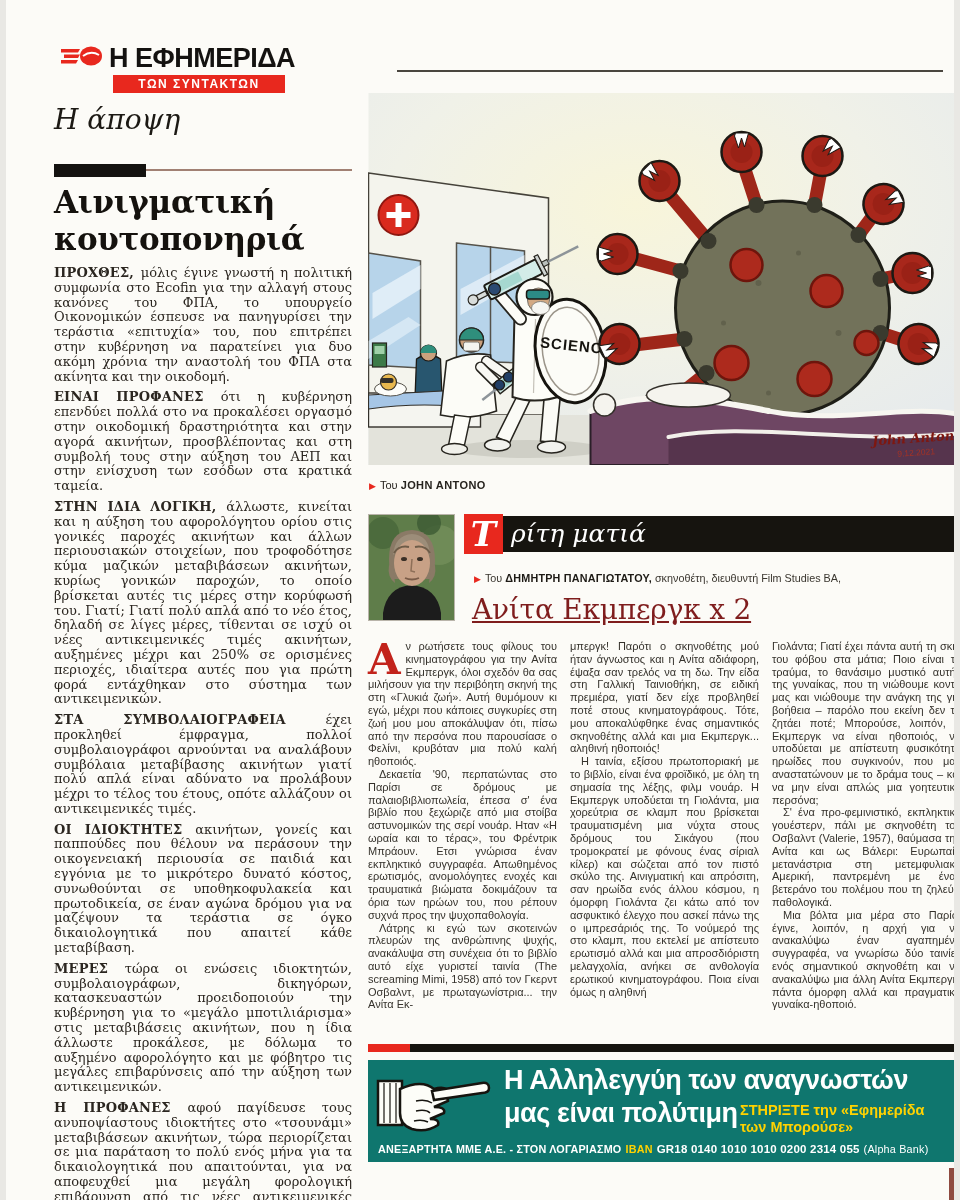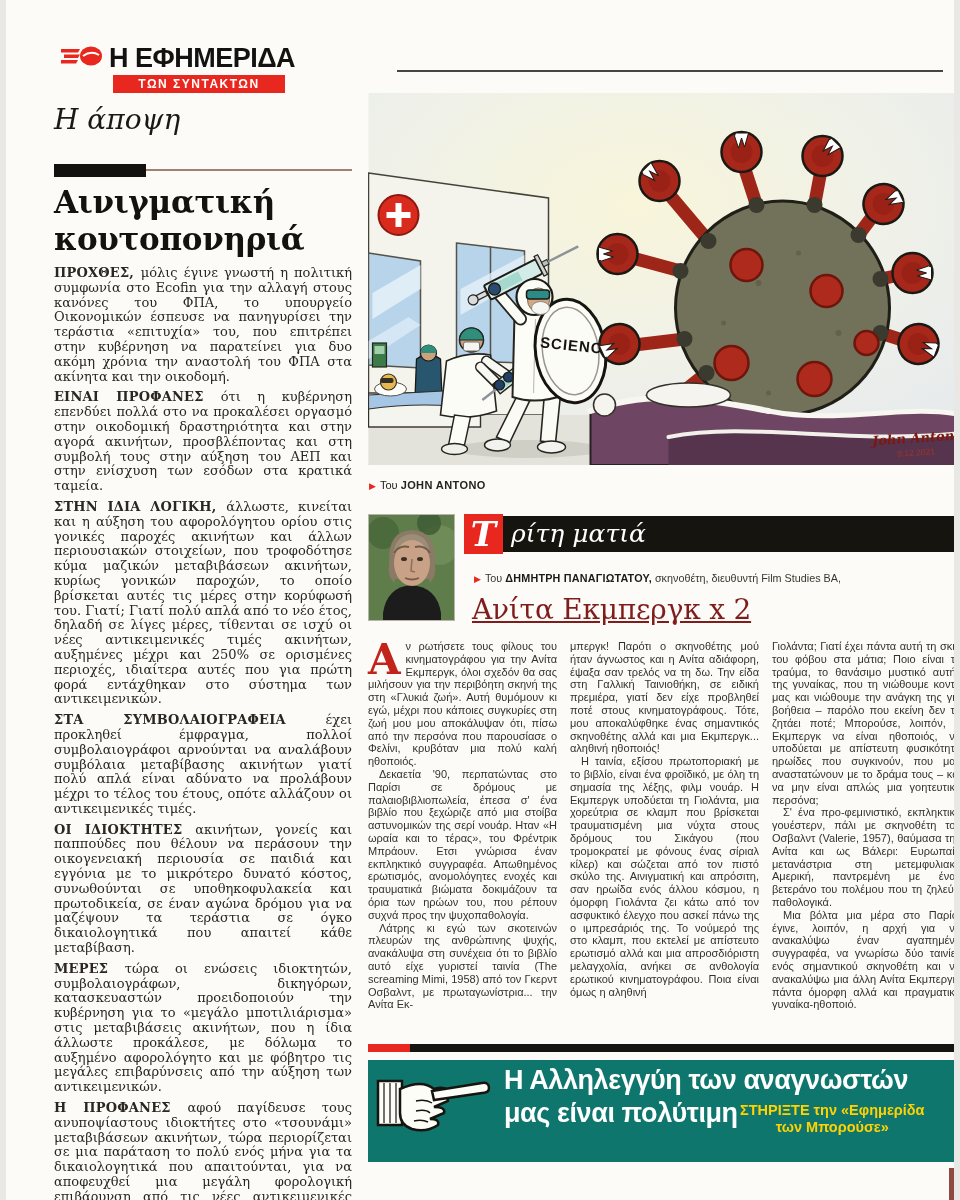--- a/index.html
+++ b/index.html
@@ -57,21 +57,21 @@
   .art-col p.ind{text-indent:11px;}
   .dropcap{float:left;font:700 42px/35px "DejaVu Serif",serif;color:#c2231b;padding:2px 5px 0 0;}
 
   
   #article-endbar{position:absolute;left:362px;top:1044px;width:594px;height:8px;background:#16140f;}
   #article-endbar .red-seg{position:absolute;left:0;top:0;width:42px;height:8px;background:#e8281e;}
   #banner{position:absolute;left:362px;top:1060px;width:594px;height:102px;background:#0f766e;color:#fff;}
   #banner-hand{position:absolute;left:8px;top:7px;}
   .b-line1{position:absolute;left:136px;top:5px;font:700 27px/31px "Liberation Sans",sans-serif;letter-spacing:-.4px;}
   .b-line2{position:absolute;left:136px;top:38px;font:700 27px/31px "Liberation Sans",sans-serif;letter-spacing:-.4px;}
-  .b-support{position:absolute;left:372px;top:42px;font:700 14.5px/16.5px "Liberation Sans",sans-serif;color:#ffd200;text-align:center;}
+  .b-support{position:absolute;left:372px;top:42px;font:700 14.5px/16.5px "Liberation Sans",sans-serif;color:#ffd200;}
   .b-account{position:absolute;left:10px;top:82px;width:580px;font:700 10.8px/14px "Liberation Sans",sans-serif;
              letter-spacing:.2px;white-space:nowrap;}
   .b-account span{padding-right:4px;}
   .b-iban-label{color:#ffd200;}
   .b-iban{font-size:11.5px;}
   .b-bank{font-weight:400;}
 
   #scan-artifact{position:absolute;right:0;top:1168px;width:5px;height:32px;background:#7a2a20;opacity:.85;}
 </style>
 </head>
@@ -338,16 +338,19 @@
         <path d="M56,24 L106,16 Q113,15 113,21 Q113,26 106,26 L58,33 Z" fill="#fdfdf8" stroke="#16140f" stroke-width="2.5"></path>
         <path d="M40,34 Q50,32 56,36 M40,44 Q50,42 54,46 M38,54 Q46,52 52,55" stroke="#16140f" stroke-width="1.5" fill="none"></path>
       </svg>
     </div>
     <div class="b-line1" data-name="banner-headline-1">Η Αλληλεγγύη των αναγνωστών</div>
     <div class="b-line2" data-name="banner-headline-2">μας είναι πολύτιμη</div>
     <div class="b-support" data-name="banner-support-text">
       <div data-name="banner-support-line-1">ΣΤΗΡΙΞΤΕ την «Εφημερίδα</div>
       <div data-name="banner-support-line-2">των Μπορούσε»</div>
     </div>
+    <div class="b-account" data-name="banner-account-line">
+      <span data-name="account-prefix">ΑΝΕΞΑΡΤΗΤΑ ΜΜΕ Α.Ε. - ΣΤΟΝ ΛΟΓΑΡΙΑΣΜΟ</span><span class="b-iban-label" data-name="iban-label">IBAN</span><span class="b-iban" data-name="iban-number">GR18 0140 1010 1010 0200 2314 055</span><span class="b-bank" data-name="bank-name">(Alpha Bank)</span>
+    </div>
   </div>
 
   <div id="scan-artifact" data-name="scan-artifact"></div>
 </div>
 
 </body></html>

